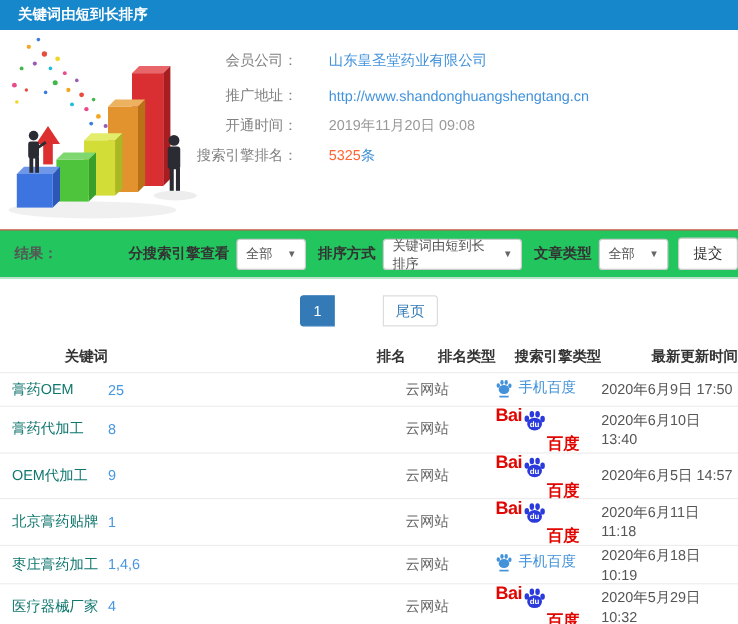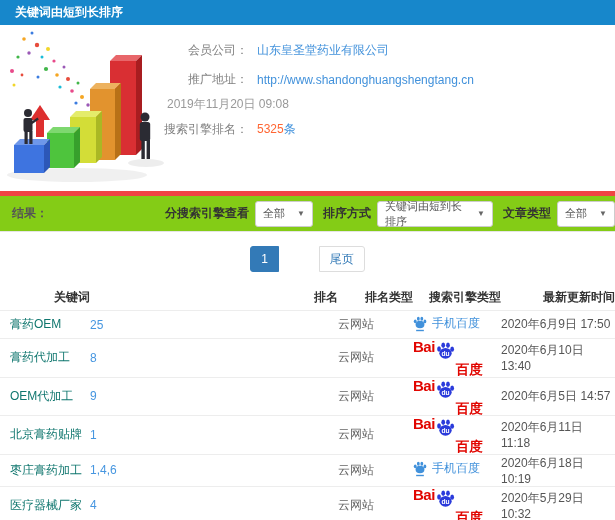--- a/index.html
+++ b/index.html
@@ -12,28 +12,28 @@
     height:25px;background:#1787cb;color:#fff;font-size:12px;font-weight:bold;
     line-height:25px;padding-left:15px;
   }
   
   .info-section{position:relative;height:166px;background:#fff;}
   .illustration{position:absolute;left:2px;top:2px;width:186px;height:160px;}
   .info-list{position:absolute;left:158px;top:13px;font-size:12px;}
   .info-row{display:flex;align-items:center;height:25px;}
   .info-row.first{margin-bottom:4px;}
   .info-label{width:90px;text-align:right;color:#818181;flex:none;}
-  .info-value{margin-left:9px;white-space:nowrap;}
+  .info-value{margin-left:26px;white-space:nowrap;}
   .link{color:#4191db;text-decoration:none;cursor:pointer;}
   .val-gray{color:#999;}
   .count-orange{color:#ff6633;}
   .count-unit{color:#4191db;}
   
   .filter-bar{
-    height:41px;background:#84cc16;border-top:5px solid #ef4444;border-bottom:1px solid #e5e5e5;
+    height:41px;background:#22c55e;border-top:1px solid #ef4444;border-bottom:1px solid #e5e5e5;
     display:flex;align-items:center;padding-left:12px;font-size:12px;box-sizing:border-box;
     overflow:hidden;
   }
   .result-label{font-weight:bold;color:#555;flex:none;}
   .filter-controls{margin-left:auto;display:flex;align-items:center;flex:none;}
   .filter-label{font-weight:bold;color:#333;margin:0 6px 0 10px;flex:none;}
   .select-box{
     height:26px;background:#fff;border:1px solid #ccc;border-radius:3px;
     display:flex;align-items:center;padding:0 7px;color:#555;font-size:11px;
     box-sizing:border-box;cursor:pointer;flex:none;
@@ -166,20 +166,21 @@
   <div class="info-list">
     <div class="info-row first">
       <span class="info-label">会员公司：</span>
       <a class="info-value link">山东皇圣堂药业有限公司</a>
     </div>
     <div class="info-row">
       <span class="info-label">推广地址：</span>
       <a class="info-value link">http://www.shandonghuangshengtang.cn</a>
     </div>
     <div class="info-row">
+      <span class="info-label">开通时间：</span>
       <span class="info-value val-gray">2019年11月20日 09:08</span>
     </div>
     <div class="info-row">
       <span class="info-label">搜索引擎排名：</span>
       <span class="info-value"><span class="count-orange">5325</span><span class="count-unit">条</span></span>
     </div>
   </div>
 </div>
 
 <div class="filter-bar">
@@ -193,20 +194,21 @@
     <span class="filter-label">排序方式</span>
     <div class="select-box sel-sort">
       <span>关键词由短到长排序</span>
       <span class="caret">▼</span>
     </div>
     <span class="filter-label">文章类型</span>
     <div class="select-box sel-type">
       <span>全部</span>
       <span class="caret">▼</span>
     </div>
+    <button class="submit-btn">提交</button>
   </div>
 </div>
 
 <div class="pagination">
   <a class="page-btn first active">1</a>
   <a class="page-btn last">尾页</a>
 </div>
 
 <table class="results">
   <colgroup>

